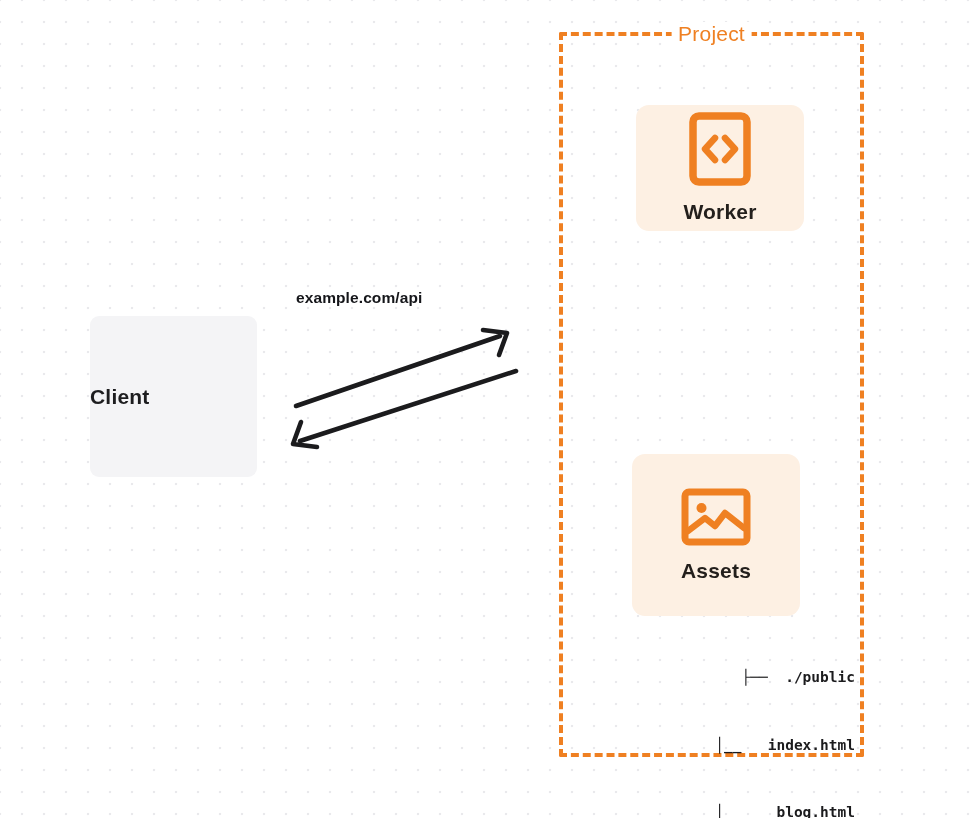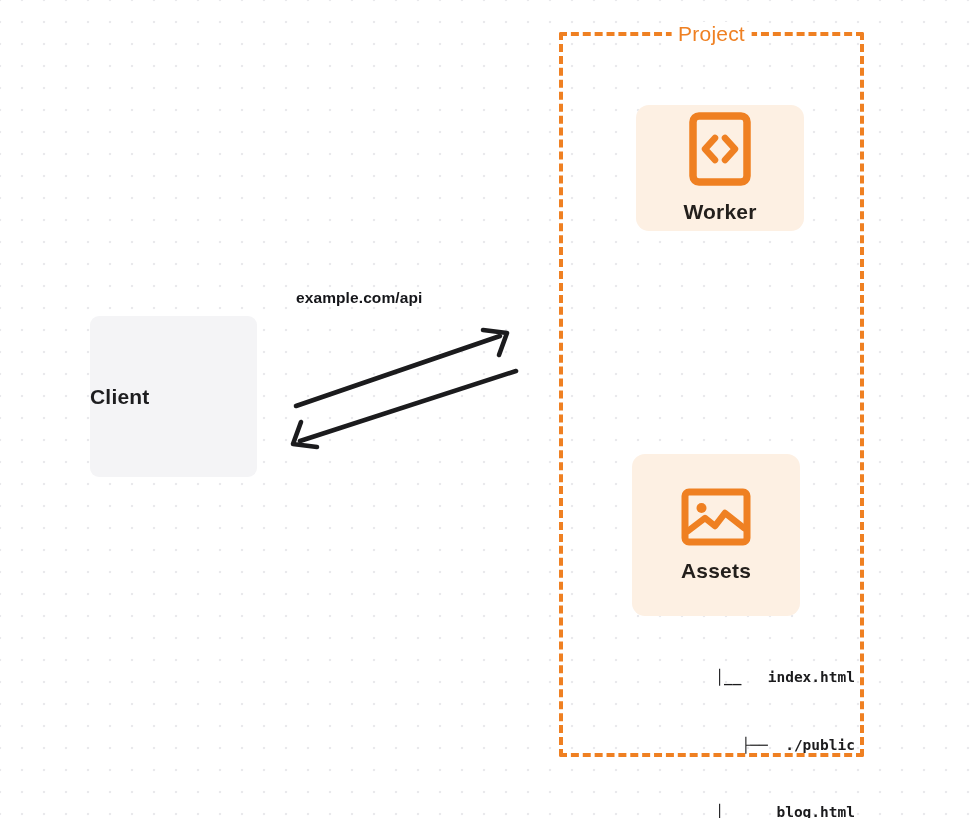--- a/index.html
+++ b/index.html
@@ -188,20 +188,20 @@
         <svg width="70" height="60" viewBox="0 0 70 60" xmlns="http://www.w3.org/2000/svg">
           <rect x="4" y="5" width="62" height="50" rx="4" ry="4" fill="none" stroke="#ef8022" stroke-width="7"></rect>
           <circle cx="20.5" cy="21" r="5" fill="#ef8022"></circle>
           <polyline points="7,44 24,31 34,39 44,26 63,41" fill="none" stroke="#ef8022" stroke-width="6.5" stroke-linecap="round" stroke-linejoin="round"></polyline>
         </svg>
       </span>
       <span class="card-label">Assets</span>
     </div>
 
     <div id="file-tree">
+      <span class="tree-row">├──  ./public</span>
       <span class="tree-row">│__   index.html</span>
-      <span class="tree-row">├──  ./public</span>
       <span class="tree-row">│__    blog.html</span>
       
     </div>
 
   </div>
 </div>
 
 </body></html>

